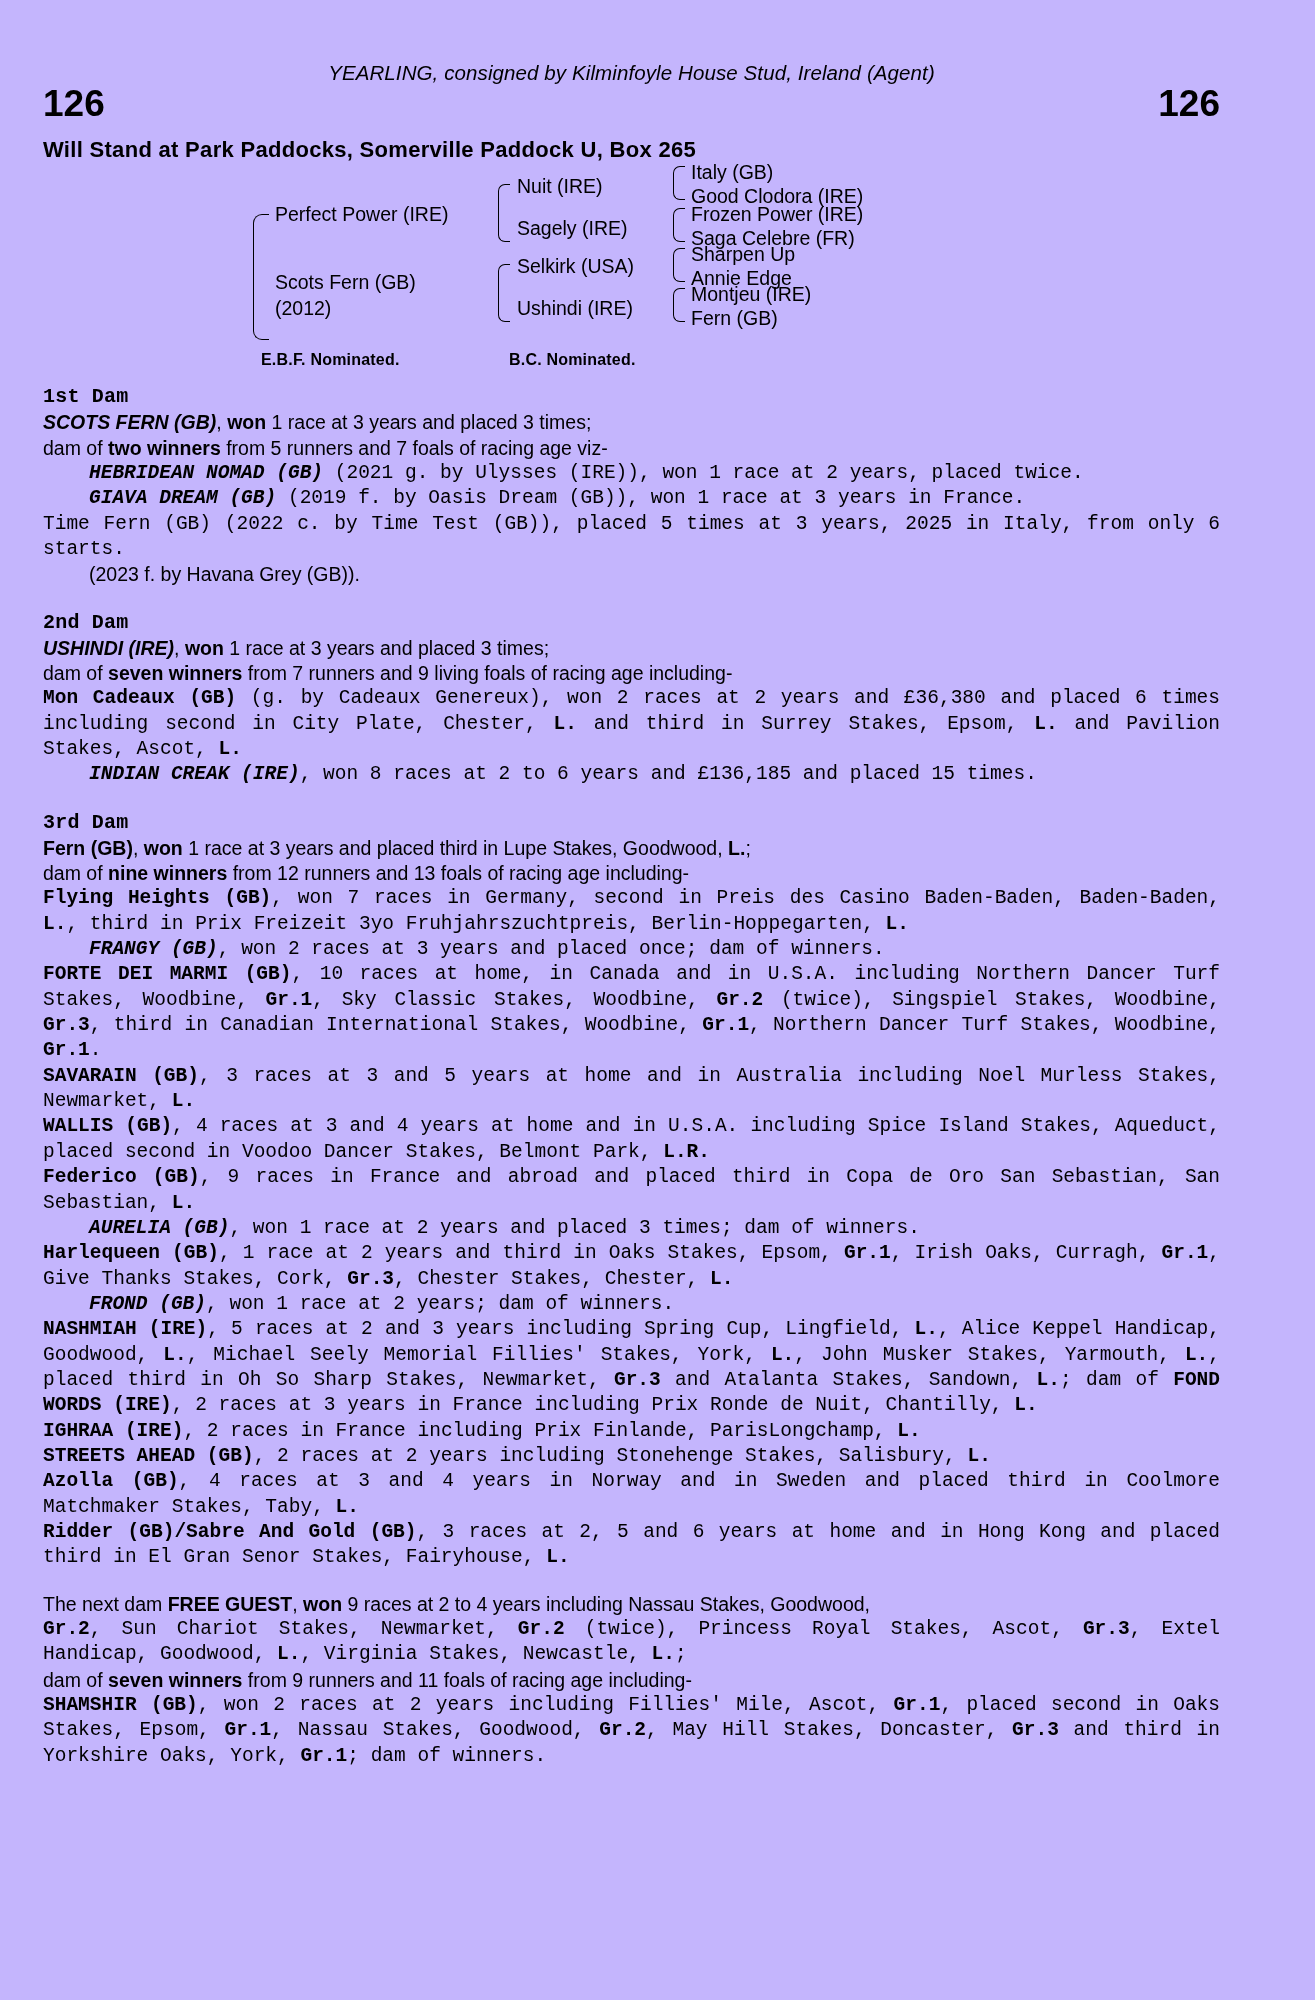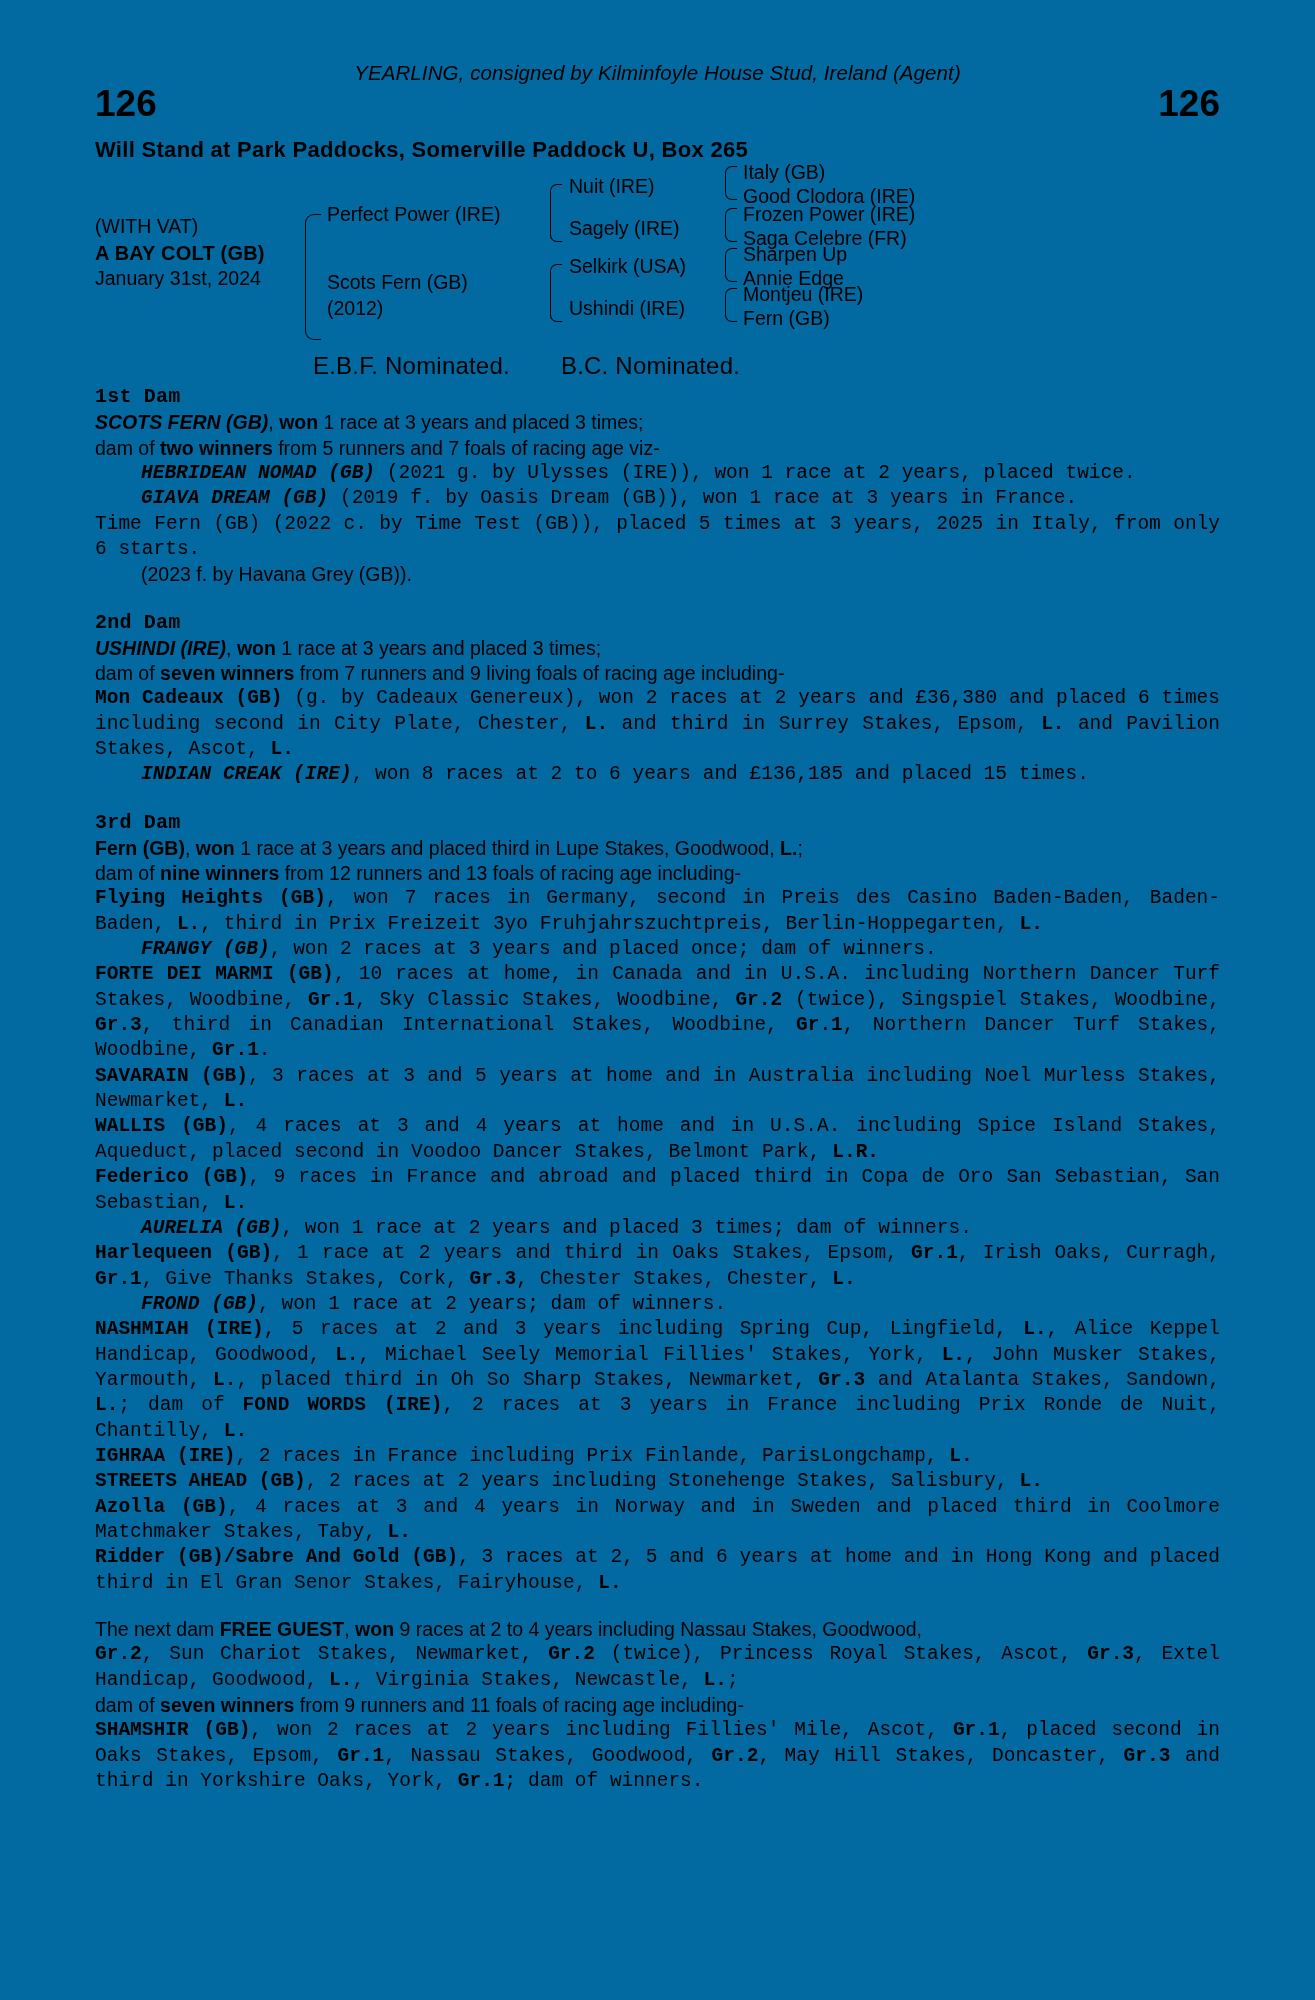--- a/index.html
+++ b/index.html
@@ -9,23 +9,23 @@
   }
   body {
     font-family: "Liberation Sans", sans-serif;
     color: #000000;
   }
   .page {
     position: relative;
     width: 1315px;
     height: 2000px;
     margin: 0 auto;
-    background: #0369a1;
+    background: #c4b5fd;
     box-sizing: border-box;
-    padding: 60px 95px 0 95px;
+    padding: 60px 95px 0 43px;
     font-size: 19.5px;
     line-height: 1.30;
   }
 
   
   .consign-line {
     text-align: center;
     font-style: italic;
     font-size: 20.5px;
     margin: 0 0 2px 0;
@@ -84,22 +84,22 @@
     border-radius: 7px 0 0 7px;
     box-sizing: border-box;
   }
   .ped-cell {
     position: absolute;
     white-space: nowrap;
     font-size: 19.5px;
   }
   .nominated {
     position: absolute;
-    font-weight: normal;
-    font-size: 24px;
+    font-weight: bold;
+    font-size: 16px;
     letter-spacing: 0.2px;
   }
 
   
   .section {
     margin-top: 22px;
   }
   .sec-title {
     font-weight: bold;
     font-size: 20px;
@@ -137,25 +137,20 @@
 
   <div class="lotnum-row">
     <div>126</div>
     <div>126</div>
   </div>
 
   <div class="stand-line">Will Stand at Park Paddocks, Somerville Paddock U, Box 265</div>
 
   <div class="ped">
 
-    <div class="ped-left">
-      <div>(WITH VAT)</div>
-      <div class="bold">A BAY COLT (GB)</div>
-      <div>January 31st, 2024</div>
-    </div>
 
     <div class="bigbrace" style="left:210px; top:42px; height:126px;"></div>
 
     <div class="ped-cell" style="left:232px; top:30px;">Perfect Power (IRE)</div>
     <div class="ped-cell" style="left:232px; top:98px;">Scots Fern (GB)</div>
     <div class="ped-cell" style="left:232px; top:124px;">(2012)</div>
 
     <div class="smallbrace" style="left:455px; top:12px; height:58px;"></div>
     <div class="smallbrace" style="left:455px; top:92px; height:58px;"></div>
 

